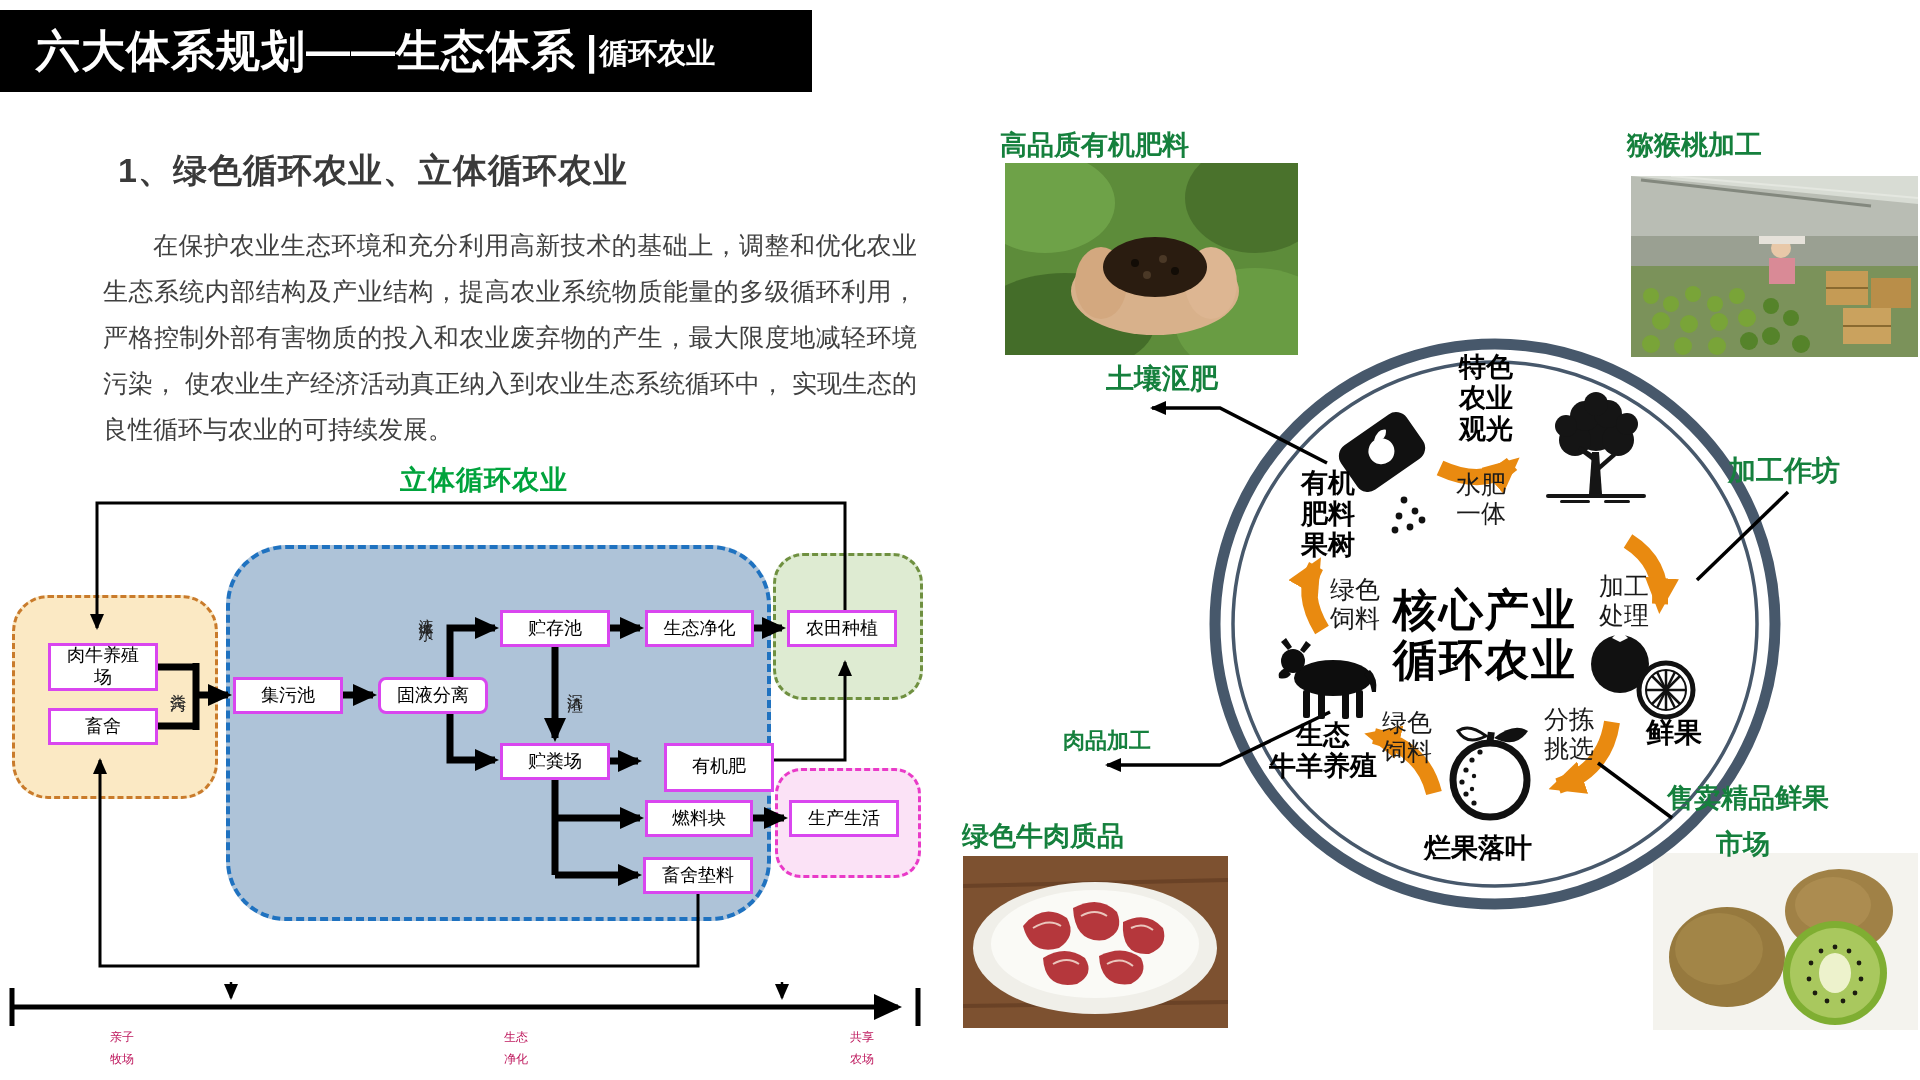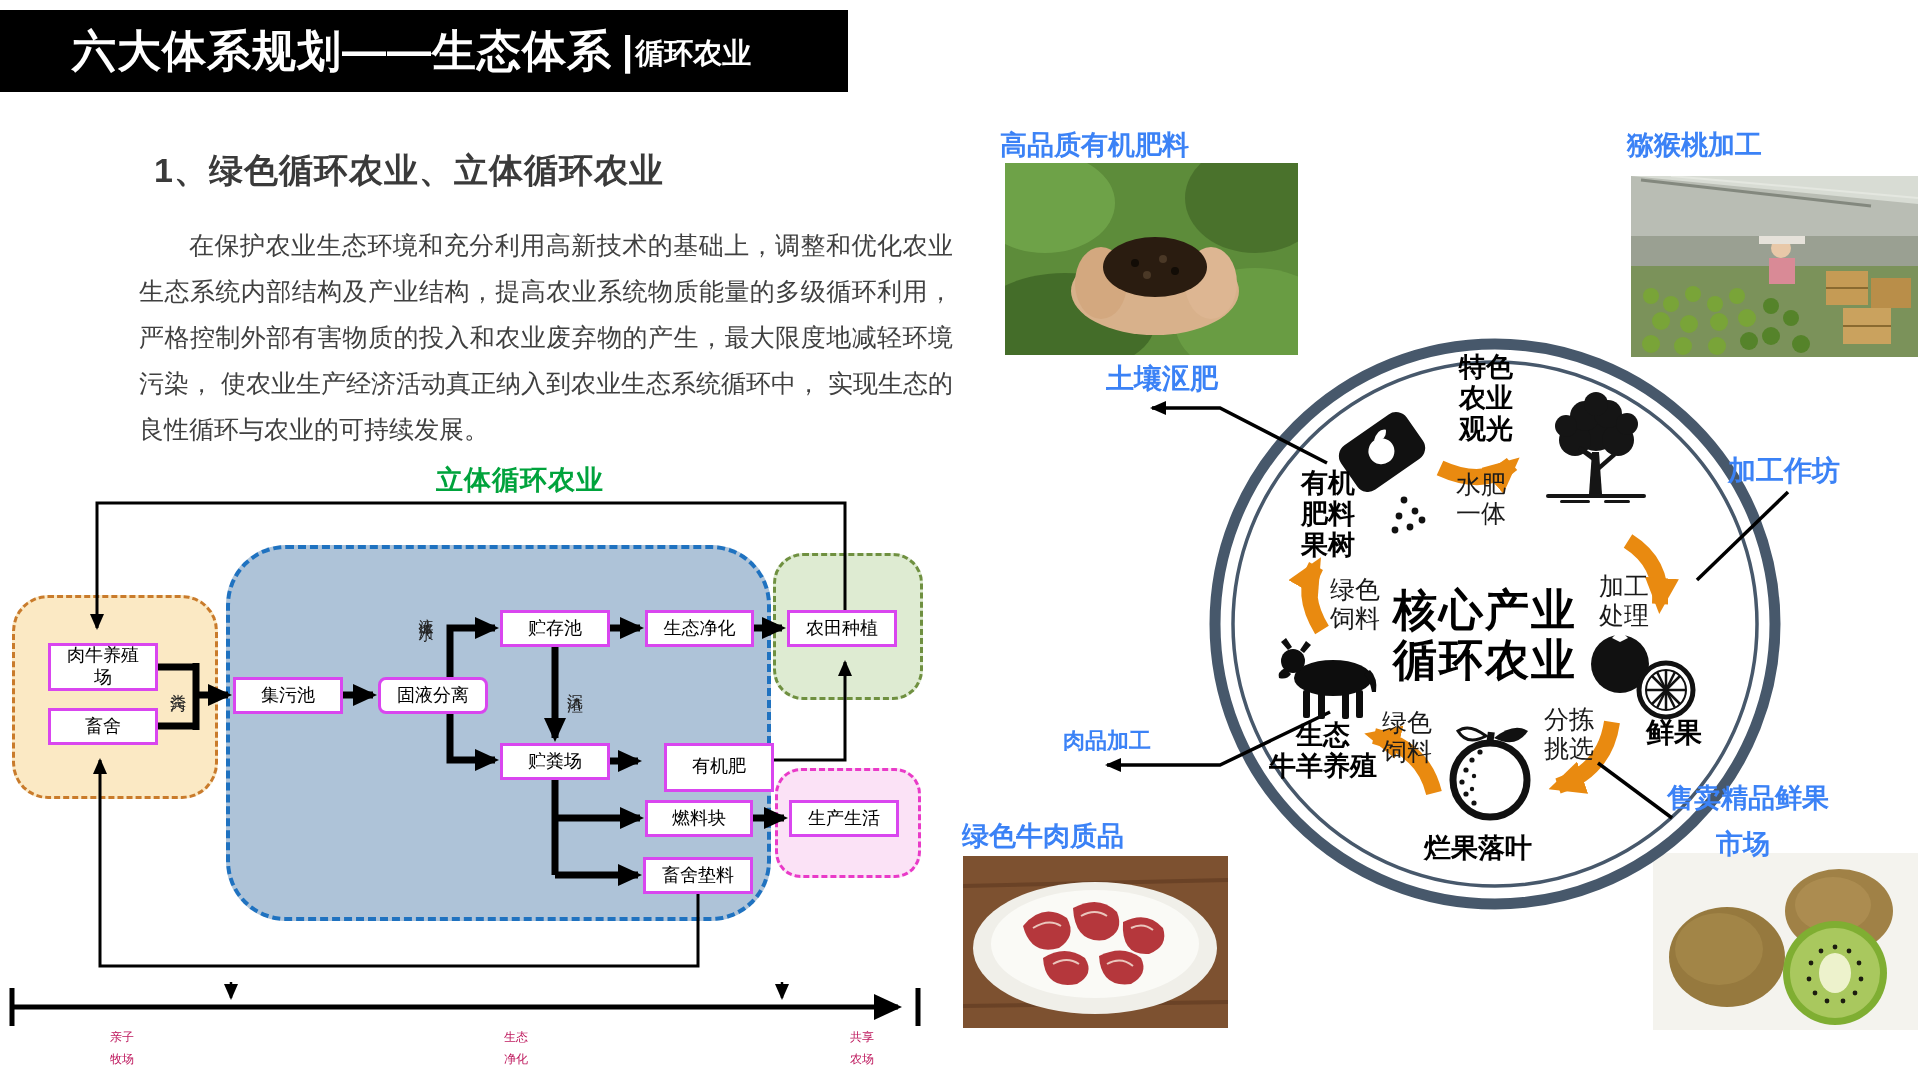--- a/index.html
+++ b/index.html
@@ -1,18 +1,18 @@
 <!DOCTYPE html>
 <html><head>
 <meta charset="utf-8">
 <style>
   html,body{margin:0;padding:0;background:#888;}
   #stage{position:relative;width:1920px;height:1080px;background:#ffffff;overflow:hidden;
          font-family:"Liberation Sans","DejaVu Sans",sans-serif;color:#000;}
-  .abs{position:absolute;padding-left:36px;}
+  .abs{position:absolute;}
   
   #banner{left:0;top:10px;width:812px;height:82px;background:#000;display:flex;align-items:center;z-index:5;}
   #banner .t1{color:#fff;font-weight:bold;font-size:44px;margin-left:36px;letter-spacing:1px;}
   #banner .tdiv{color:#fff;font-weight:bold;font-size:40px;margin:0 2px 0 10px;}
   #banner .t2{color:#fff;font-weight:bold;font-size:29px;align-self:center;margin-top:6px;}
   
   .heading{left:118px;top:148px;font-size:34px;font-weight:bold;color:#3a3a3a;letter-spacing:1px;z-index:4;}
   .para{left:103px;top:222px;width:814px;font-size:25px;line-height:46px;color:#404040;
         text-align:justify;text-indent:2em;z-index:4;}
   .diagTitle{left:400px;top:462px;font-size:27px;font-weight:bold;color:#00A33C;letter-spacing:1px;z-index:4;}
@@ -28,21 +28,21 @@
         font-size:18px;line-height:1.2;z-index:3;padding:0 12px;}
   
   .vlab{position:absolute;writing-mode:vertical-rl;text-orientation:upright;font-size:16px;
         letter-spacing:3px;color:#222;z-index:3;}
   
   .lbl{position:absolute;white-space:pre-line;z-index:4;}
   .ctr{text-align:center;}
   .axisLab{font-size:12px;line-height:22px;color:#be185d;}
   .cycSmall{font-size:25px;line-height:29px;color:#1a1a1a;}
   .cycBold{font-size:27px;line-height:31px;font-weight:bold;color:#000;}
-  .cap{font-size:27px;font-weight:bold;color:#3b82f6;}
+  .cap{font-size:27px;font-weight:bold;color:#15803d;}
   .centerTitle{font-size:44px;line-height:50px;font-weight:bold;letter-spacing:2px;}
   
   .photo{position:absolute;z-index:1;overflow:hidden;}
   svg{display:block;}
   #gfx{position:absolute;left:0;top:0;z-index:2;pointer-events:none;}
 </style>
 </head>
 <body>
 
 <div id="stage">

